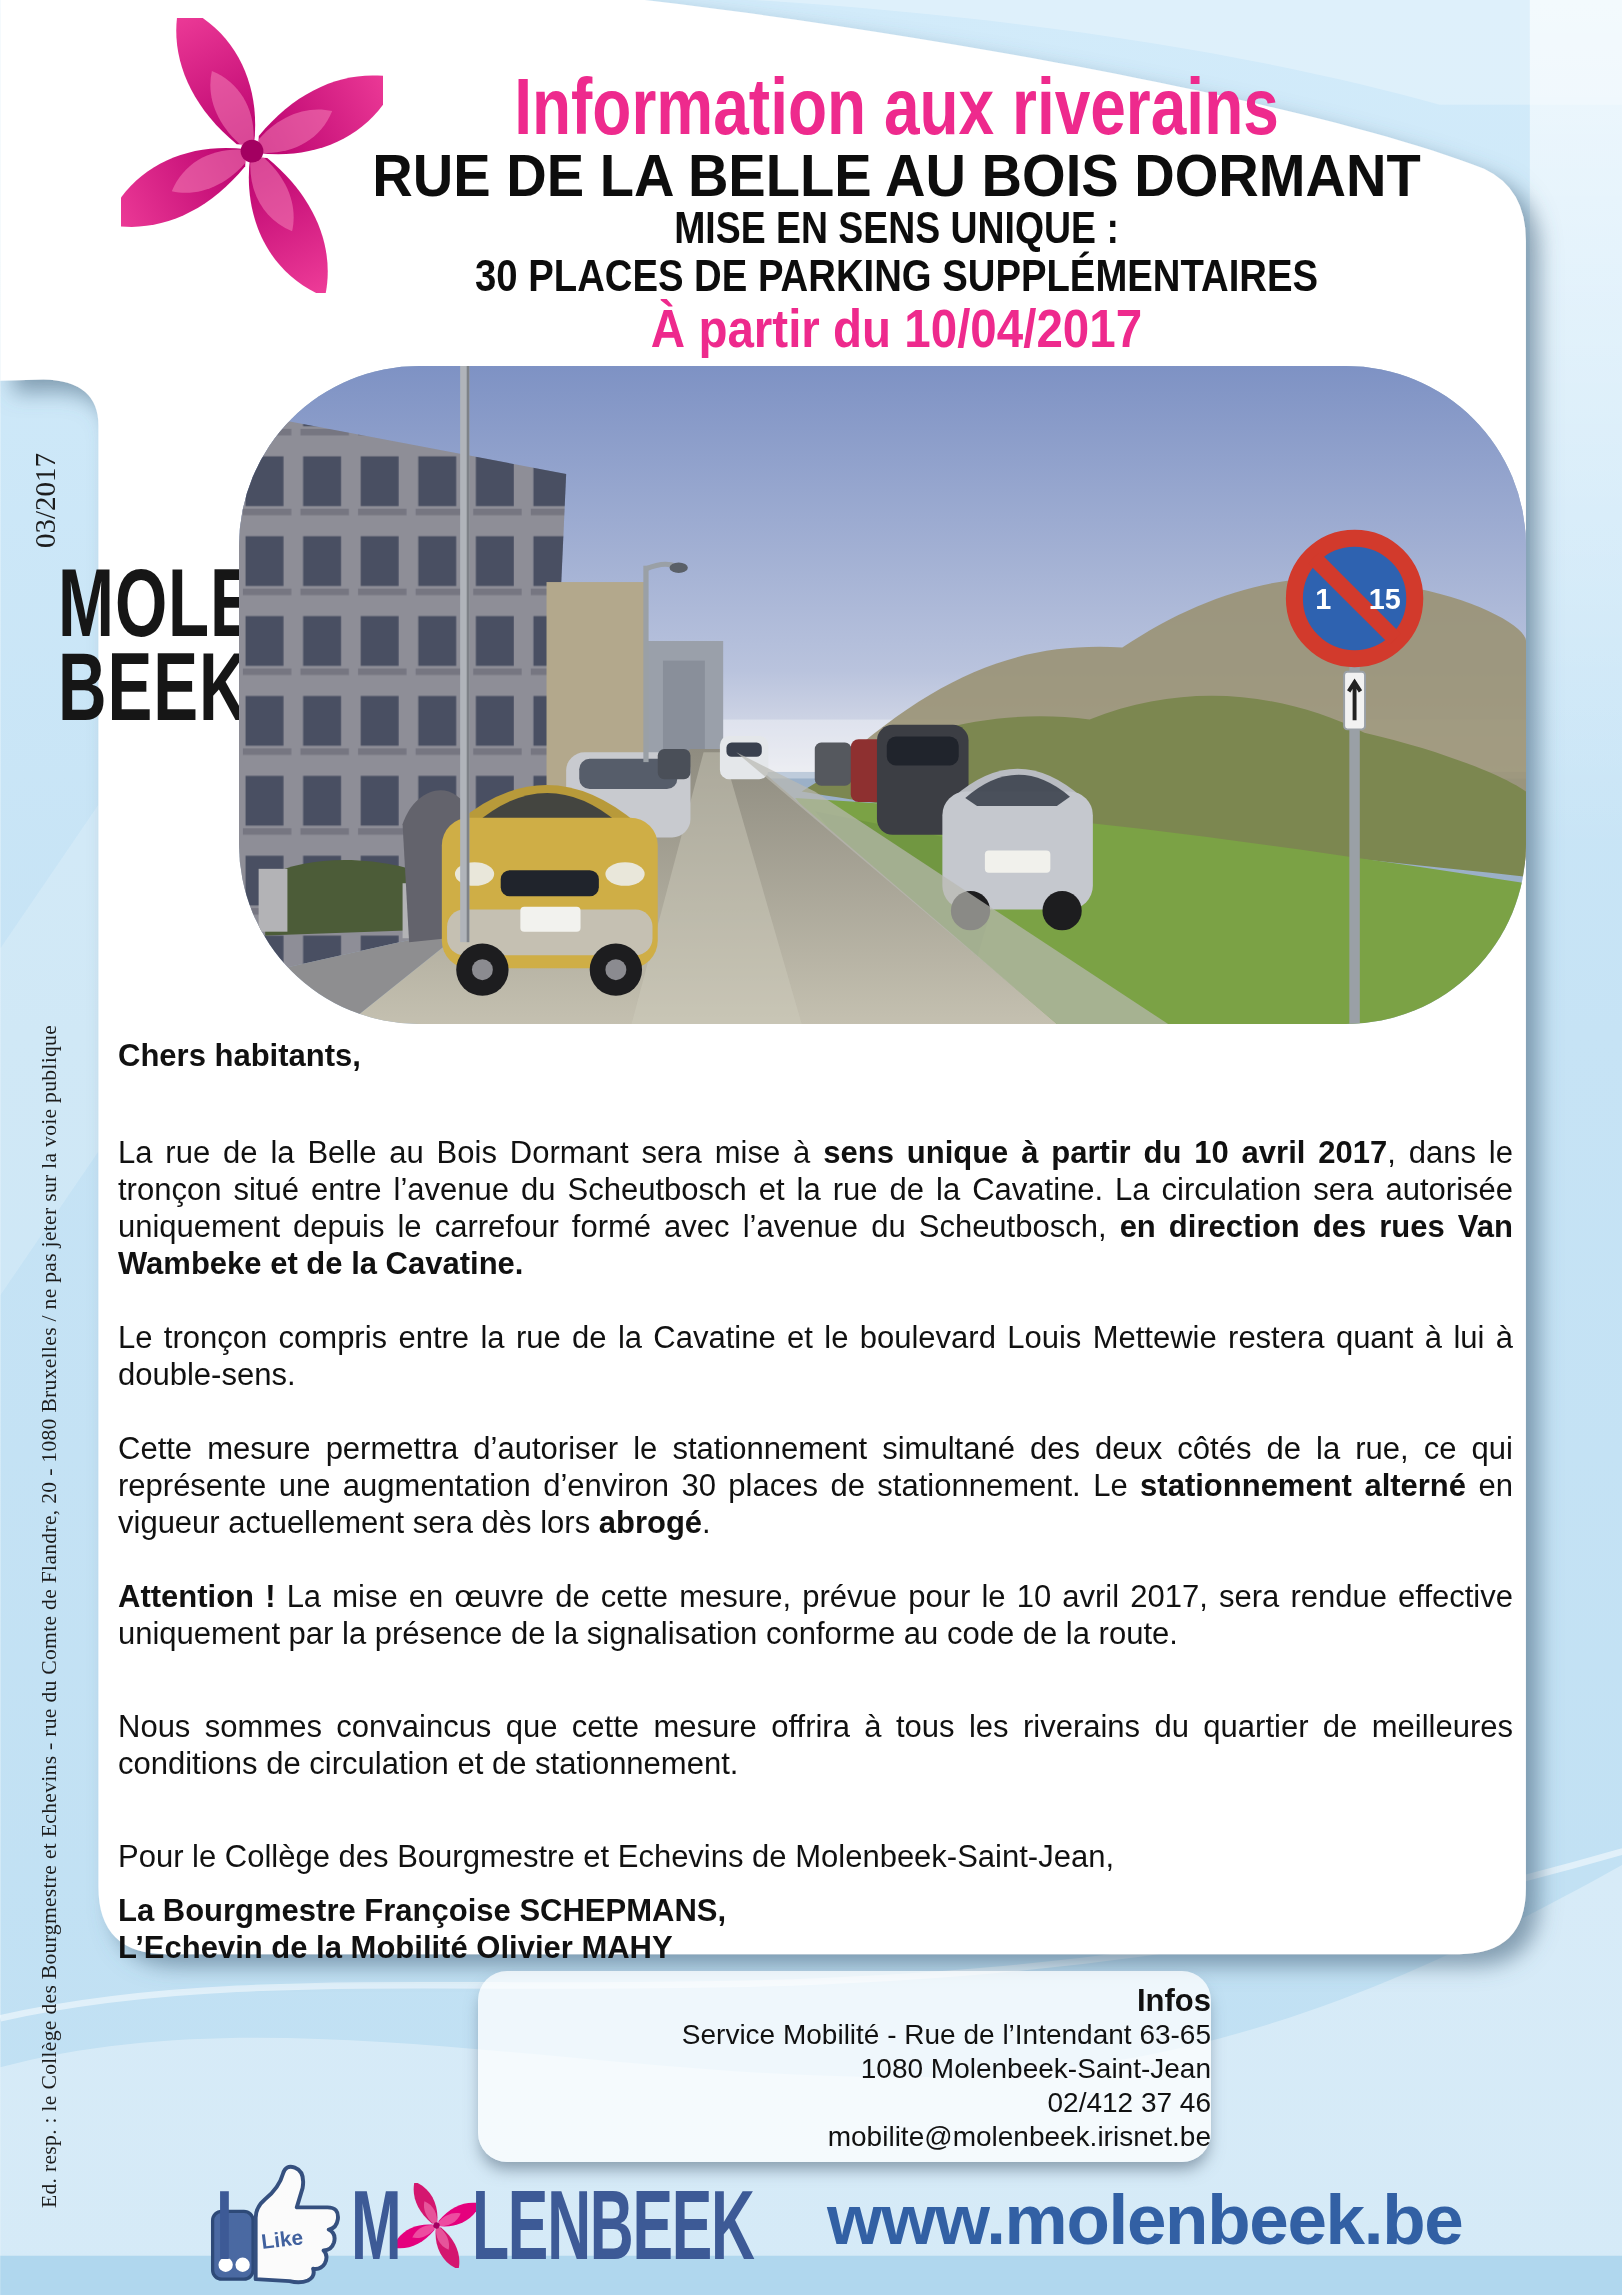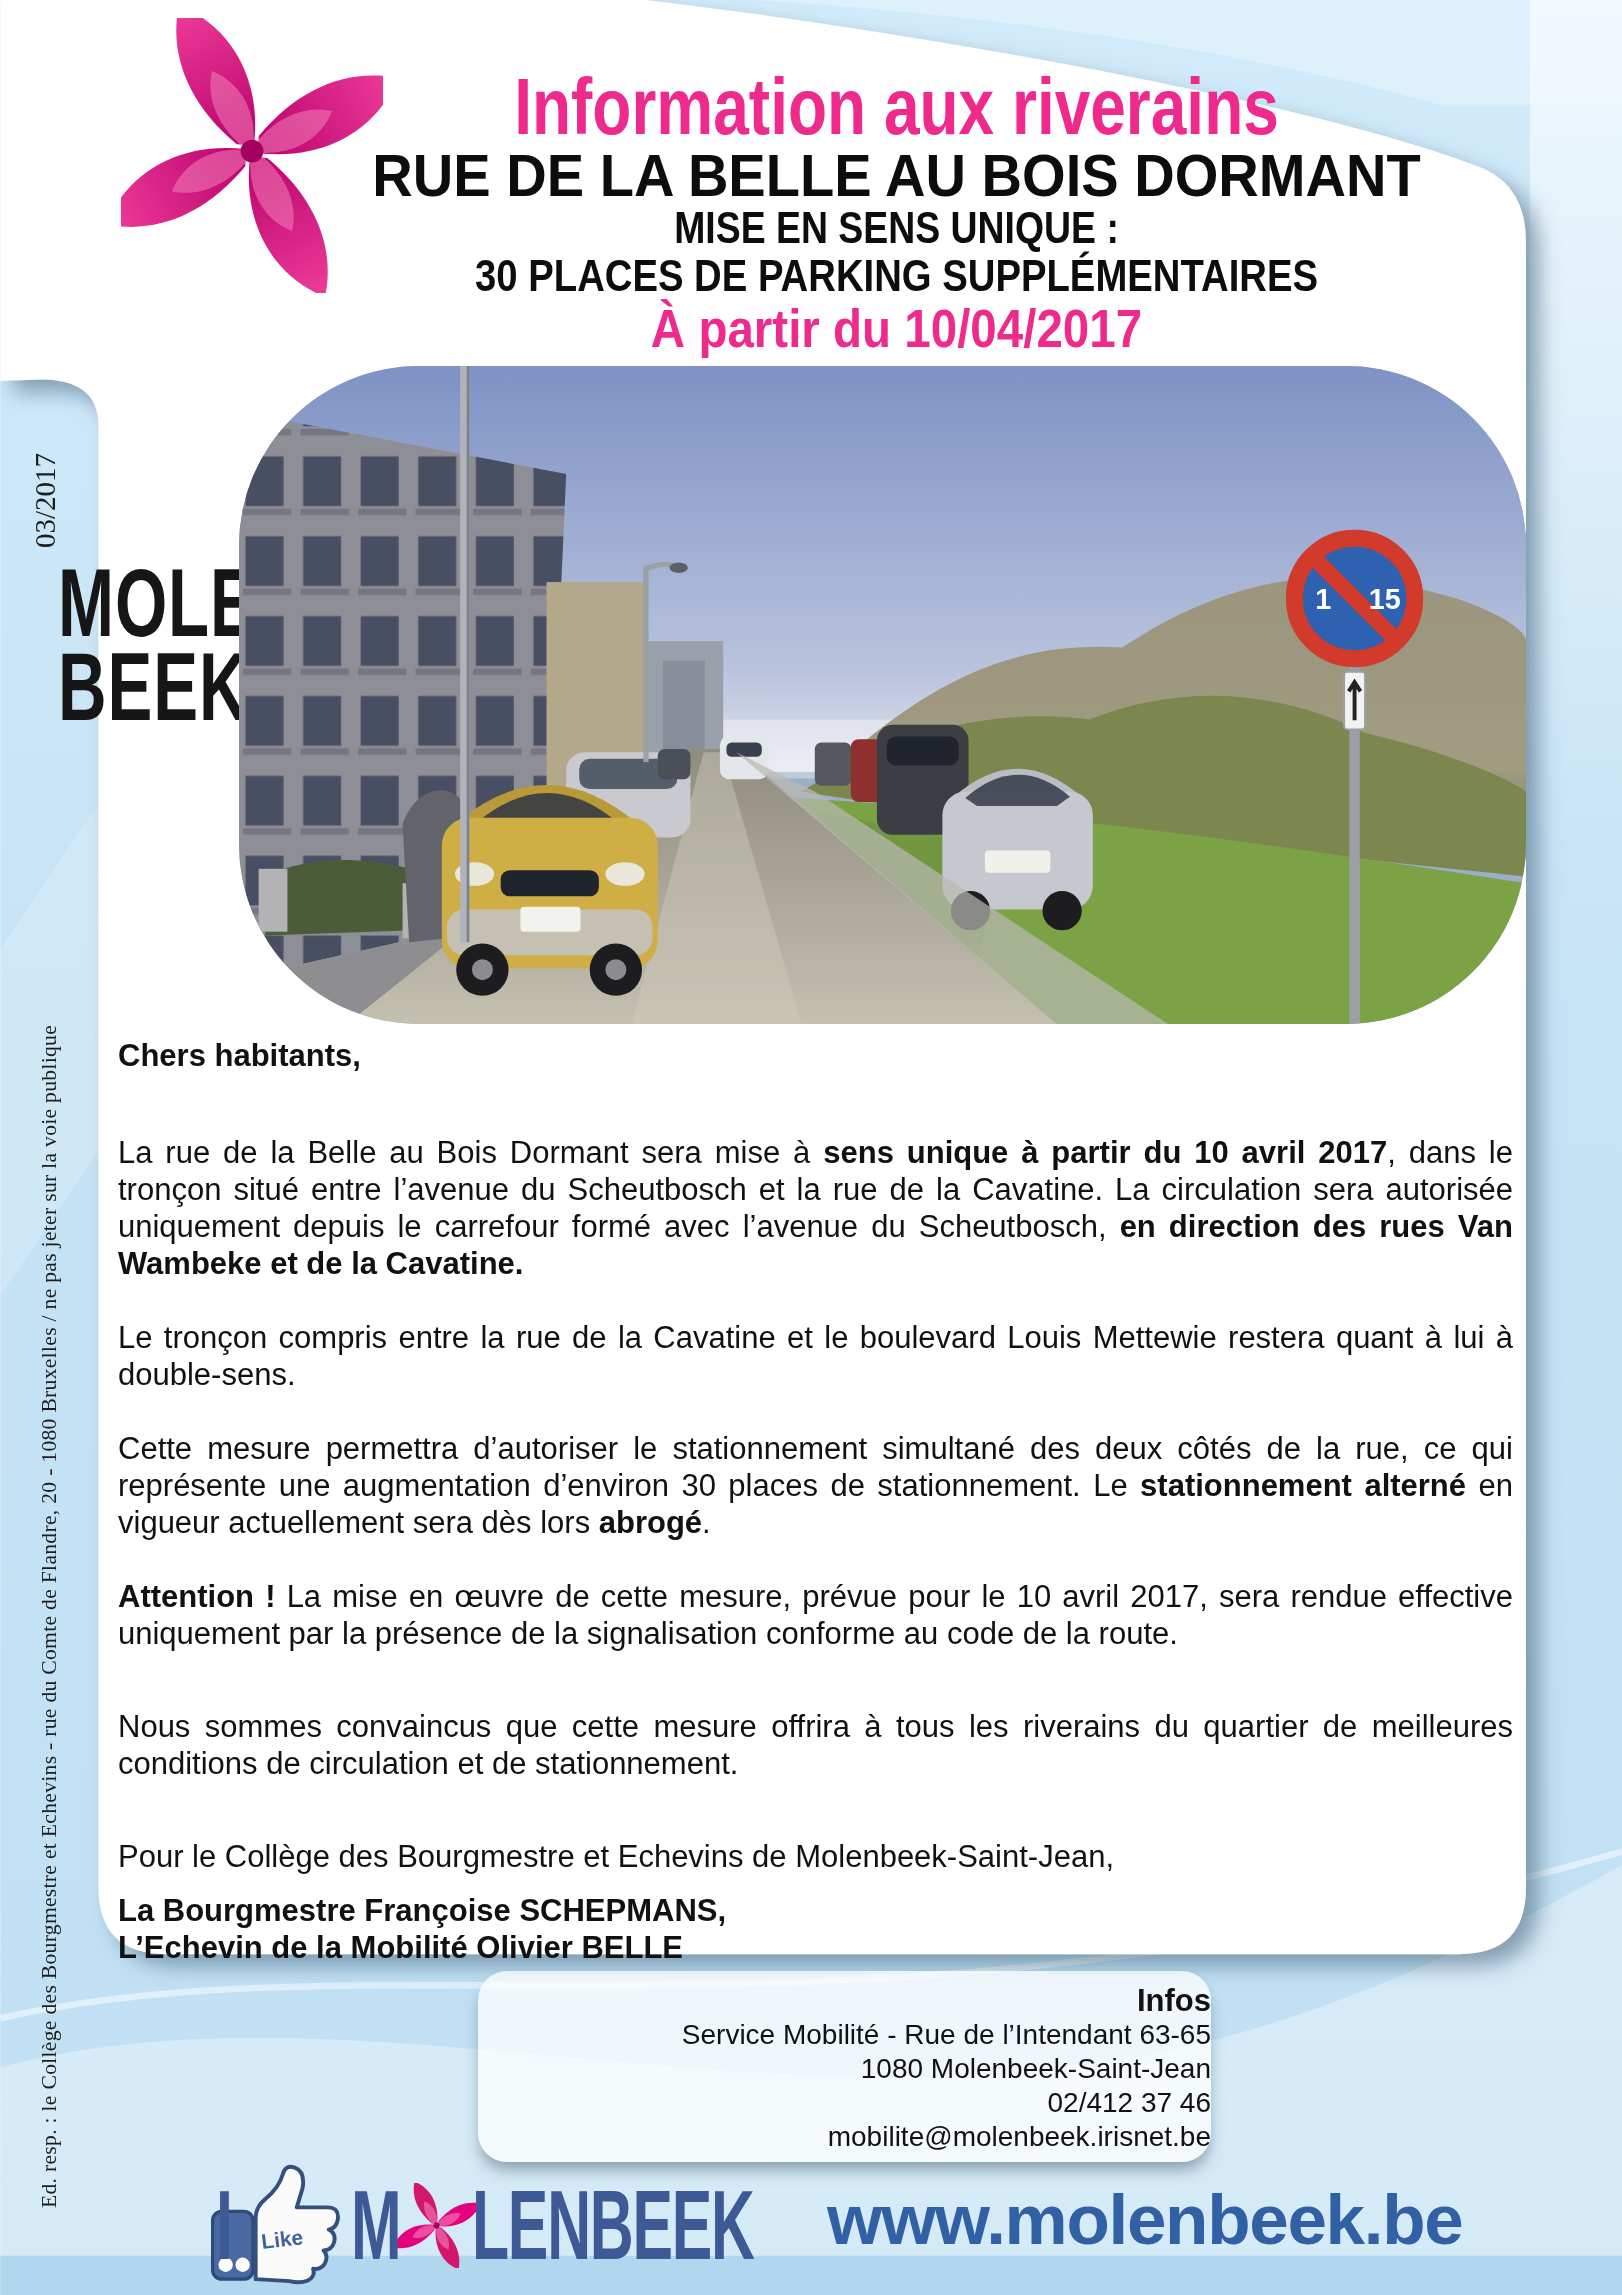--- a/index.html
+++ b/index.html
@@ -250,21 +250,21 @@
     <div id="salutation">Chers habitants,</div>
     <div>
         <p><span>La rue de la Belle au Bois Dormant sera mise à </span><b>sens unique à partir du 10 avril 2017</b><span>, dans le tronçon situé entre l’avenue du Scheutbosch et la rue de la Cavatine. La circulation sera autorisée uniquement depuis le carrefour formé avec l’avenue du Scheutbosch, </span><b>en direction des rues Van Wambeke et de la Cavatine.</b></p>
         <p><span>Le tronçon compris entre la rue de la Cavatine et le boulevard Louis Mettewie restera quant à lui à double-sens.</span></p>
         <p><span>Cette mesure permettra d’autoriser le stationnement simultané des deux côtés de la rue, ce qui représente une augmentation d’environ 30 places de stationnement. Le </span><b>stationnement alterné</b><span> en vigueur actuellement sera dès lors </span><b>abrogé</b><span>.</span></p>
         <p><b>Attention !</b><span> La mise en œuvre de cette mesure, prévue pour le 10 avril 2017, sera rendue effective uniquement par la présence de la signalisation conforme au code de la route.</span></p>
         <p><span>Nous sommes convaincus que cette mesure offrira à tous les riverains du quartier de meilleures conditions de circulation et de stationnement.</span></p>
         <p><span>Pour le Collège des Bourgmestre et Echevins de Molenbeek-Saint-Jean,</span></p>
       </div>
     <div class="sig">La Bourgmestre Françoise SCHEPMANS,</div>
-    <div class="sig">L’Echevin de la Mobilité Olivier BELLE</div>
+    <div class="sig">L’Echevin de la Mobilité Olivier MAHY</div>
   </div>
 
   <div id="infos-box" class="abs">
     <div id="infos-title">Infos</div>
     <div class="infos-line">Service Mobilité - Rue de l’Intendant 63-65</div>
     <div class="infos-line">1080 Molenbeek-Saint-Jean</div>
     <div class="infos-line">02/412 37 46</div>
     <div class="infos-line">mobilite@molenbeek.irisnet.be</div>
   </div>
 

